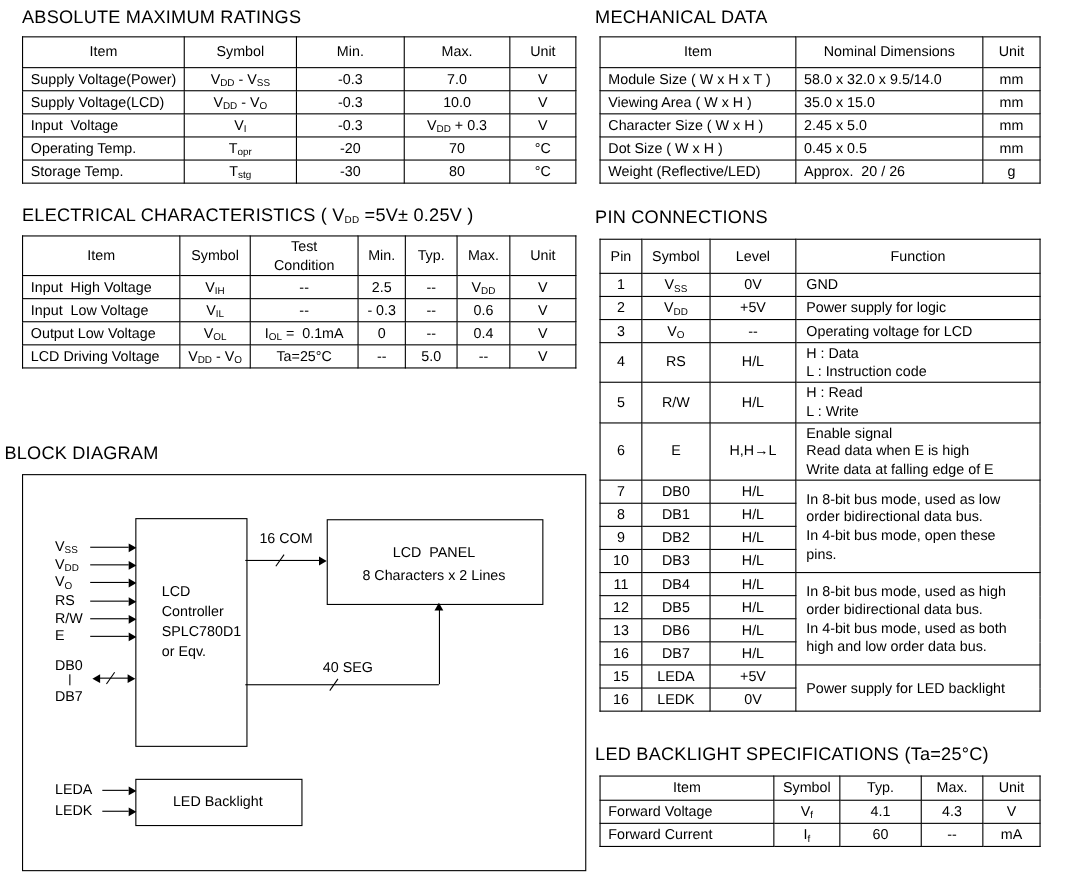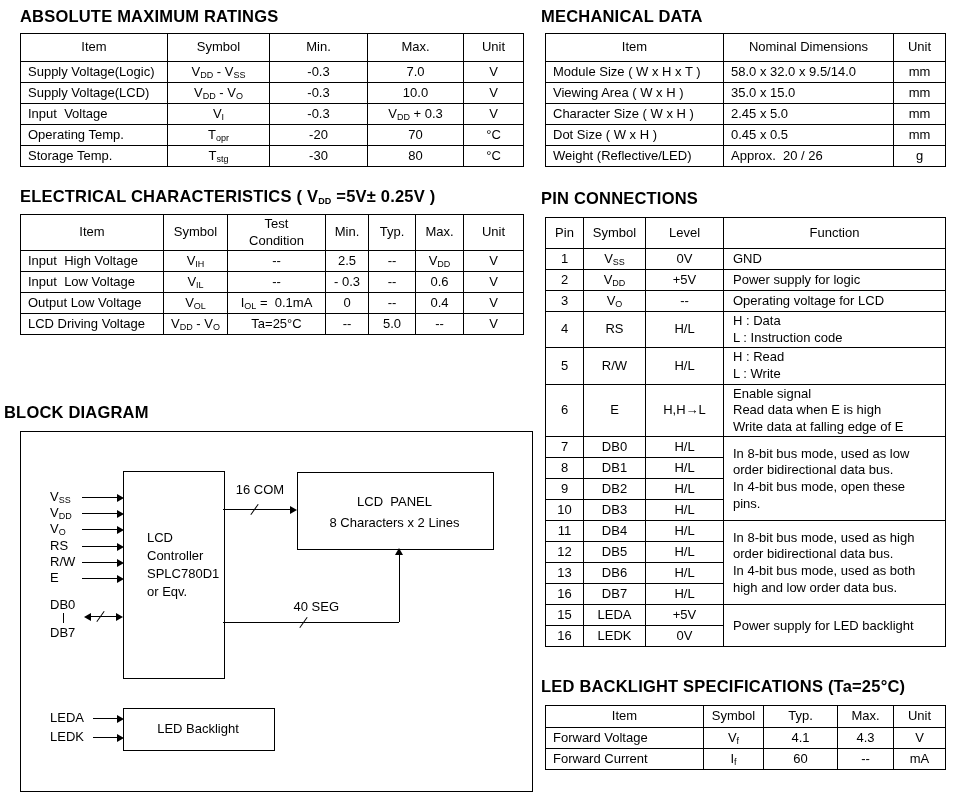--- a/index.html
+++ b/index.html
@@ -1,21 +1,21 @@
 <!DOCTYPE html>
 <html><head>
 <meta charset="utf-8">
 <style>
   html,body{margin:0;padding:0;background:#fff;}
   .page{
     position:relative;width:969px;height:808px;background:#ffffff;
     font-family:"Liberation Sans","DejaVu Sans",sans-serif;color:#000;overflow:hidden;
   }
   .sec-title{
-    position:absolute;font-size:16.5px;letter-spacing:.2px;white-space:nowrap;color:#000;font-weight:bold;
+    position:absolute;font-size:16.5px;letter-spacing:.2px;white-space:nowrap;color:#000;
   }
   sub{font-size:9px;vertical-align:-2px;line-height:0;}
   table.tbl{
     position:absolute;border-collapse:collapse;table-layout:fixed;background:#fff;
   }
   .tbl th,.tbl td{
     border:1px solid #000;font-size:13px;font-weight:400;text-align:center;
     vertical-align:middle;white-space:pre-line;padding:1px 3px;line-height:1.28;color:#000;
     overflow:hidden;
   }
@@ -62,21 +62,21 @@
         <tr>
           <th>Item</th>
           <th>Symbol</th>
           <th>Min.</th>
           <th>Max.</th>
           <th>Unit</th>
         </tr>
       </thead>
       <tbody>
         <tr>
-          <td>Supply Voltage(Logic)</td>
+          <td>Supply Voltage(Power)</td>
           <td>V<sub>DD</sub> - V<sub>SS</sub></td>
           <td>-0.3</td>
           <td>7.0</td>
           <td>V</td>
         </tr>
         <tr>
           <td>Supply Voltage(LCD)</td>
           <td>V<sub>DD</sub> - V<sub>O</sub></td>
           <td>-0.3</td>
           <td>10.0</td>

